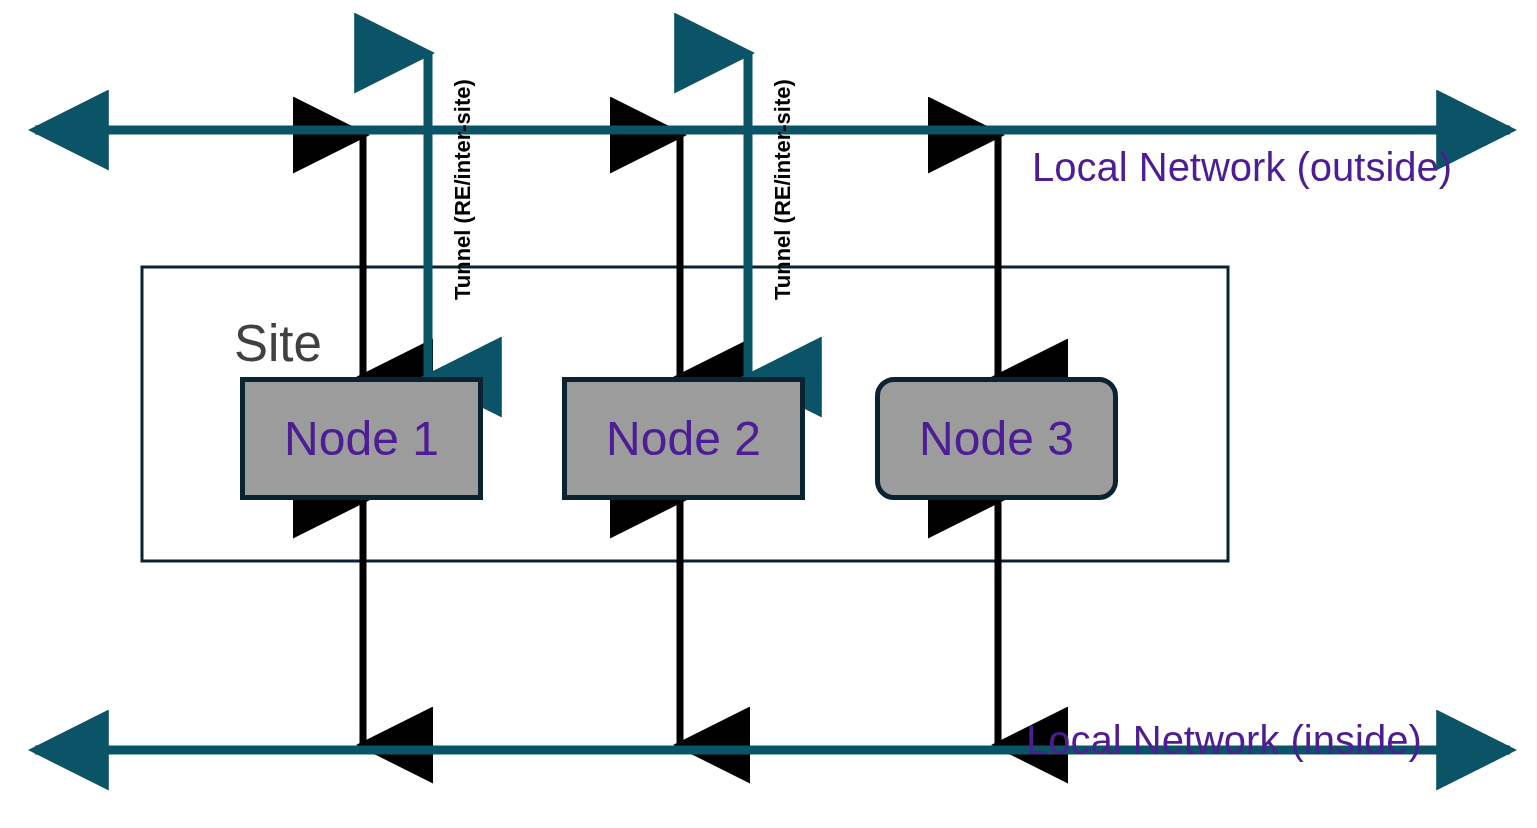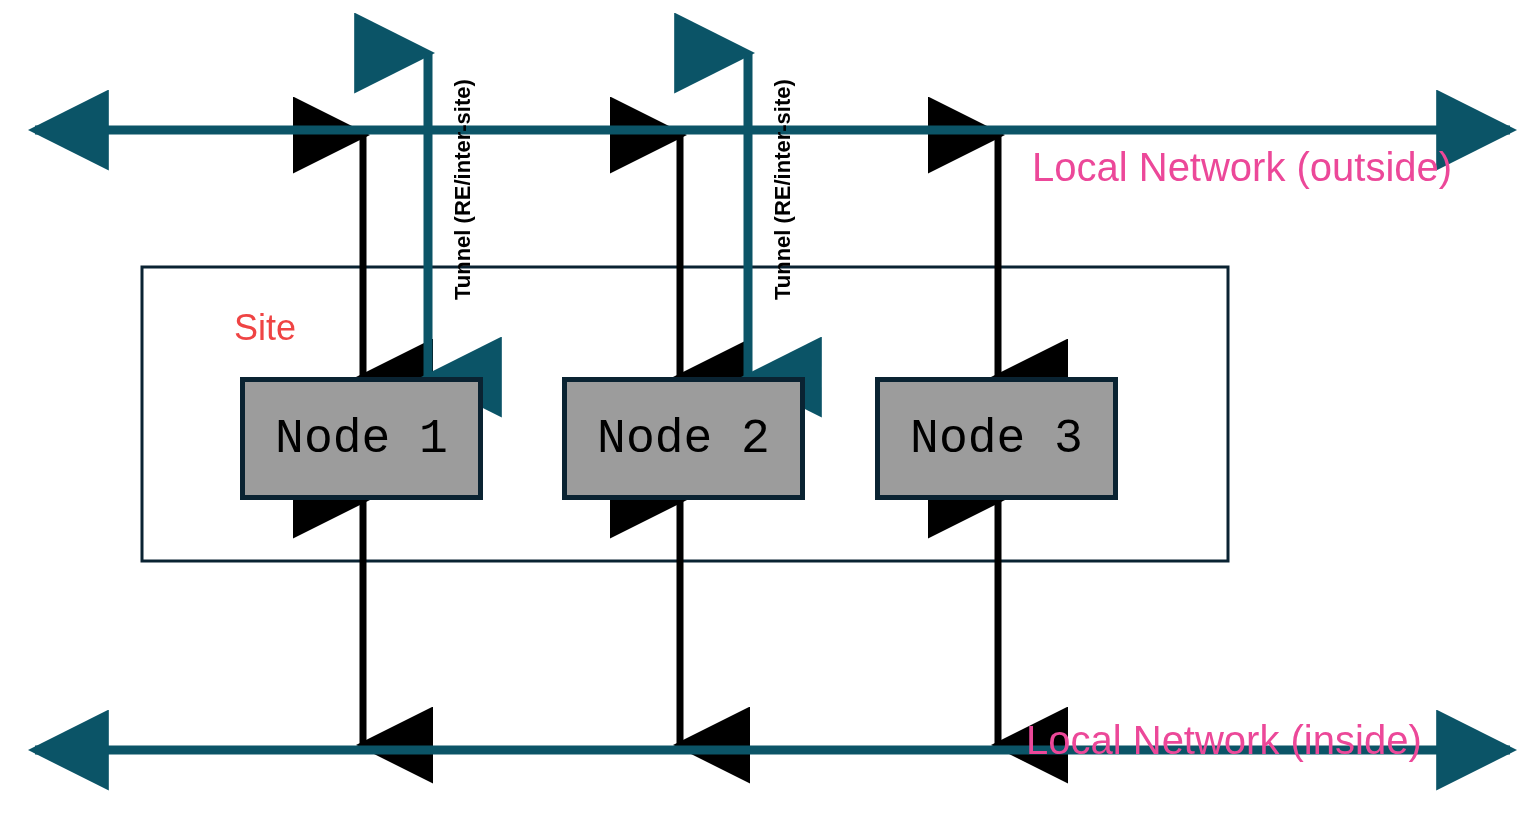--- a/index.html
+++ b/index.html
@@ -24,56 +24,56 @@
     left: 0;
     top: 0;
     width: 1537px;
     height: 828px;
     display: block;
   }
   .net-label {
     position: absolute;
     font-family: "Liberation Sans", sans-serif;
     font-size: 40px;
-    color: #ec4899;
+    color: #4c1d95;
     white-space: nowrap;
     line-height: 1;
   }
   #label-outside {
     left: 1032px;
     top: 147px;
   }
   #label-inside {
     left: 1026px;
     top: 688px;
     margin-top: 32px;
   }
   .site-label {
     position: absolute;
     left: 234px;
-    top: 310px;
+    top: 318px;
     font-family: "Liberation Sans", sans-serif;
-    font-size: 36px;
-    color: #ef4444;
+    font-size: 51px;
+    color: #404040;
     white-space: nowrap;
     line-height: 1;
   }
   .node-box {
     position: absolute;
     background: #9C9C9C;
     border: 5px solid #0A2332;
     box-sizing: border-box;
     display: flex;
     align-items: center;
     justify-content: center;
   }
   .node-label {
-    font-family: Liberation Mono, monospace;
+    font-family: Liberation Sans, sans-serif;
     font-size: 48px;
-    color: #000000;
+    color: #4c1d95;
     white-space: nowrap;
     line-height: 1;
   }
   .tunnel-label {
     position: absolute;
     font-family: "Liberation Sans", sans-serif;
     font-weight: bold;
     font-size: 22px;
     color: #000000;
     white-space: nowrap;
@@ -136,21 +136,21 @@
   <div class="site-label">Site</div>
 
   <div class="node-box" id="node-1" style="left:240px; top:377px; width:243px; height:123px;">
     <span class="node-label">Node 1</span>
   </div>
 
   <div class="node-box" id="node-2" style="left:562px; top:377px; width:243px; height:123px;">
     <span class="node-label">Node 2</span>
   </div>
 
-  <div class="node-box" id="node-3" style="left:875px; top:377px; width:243px; height:123px;">
+  <div class="node-box" id="node-3" style="left:875px; top:377px; width:243px; height:123px;border-radius:19px;">
     <span class="node-label">Node 3</span>
   </div>
 
   <div class="net-label" id="label-outside">Local Network (outside)</div>
   <div class="net-label" id="label-inside">Local Network (inside)</div>
 
   <div class="tunnel-label" id="tunnel-label-1" style="left:452px; top:300px;">Tunnel (RE/inter-site)</div>
   <div class="tunnel-label" id="tunnel-label-2" style="left:772px; top:300px;">Tunnel (RE/inter-site)</div>
 
 </div>

